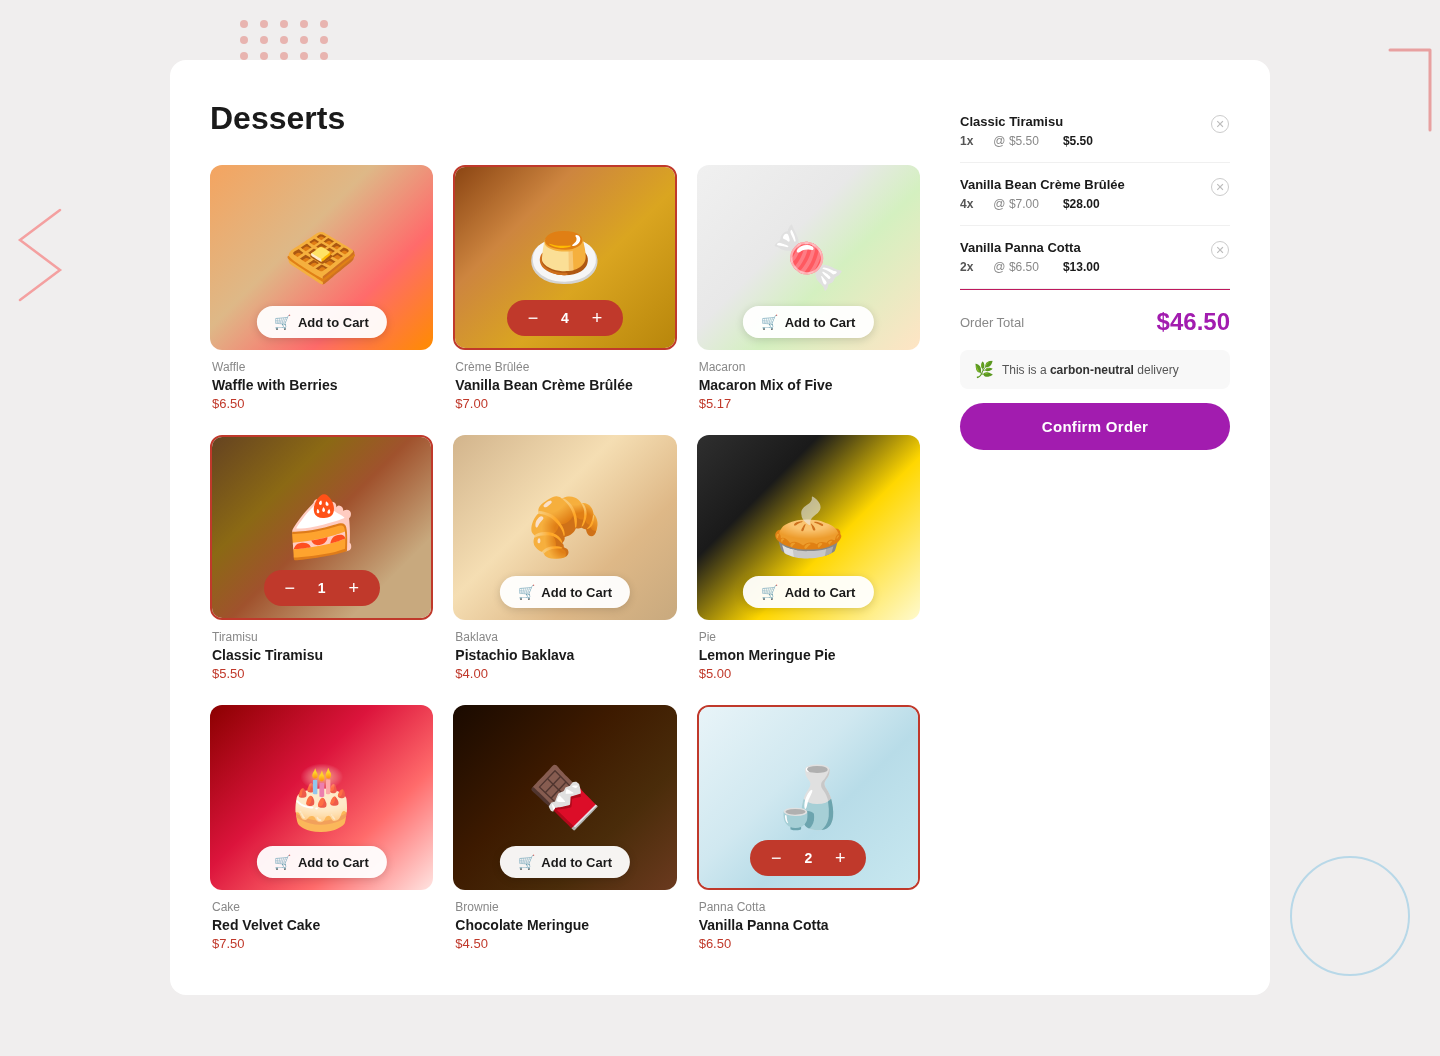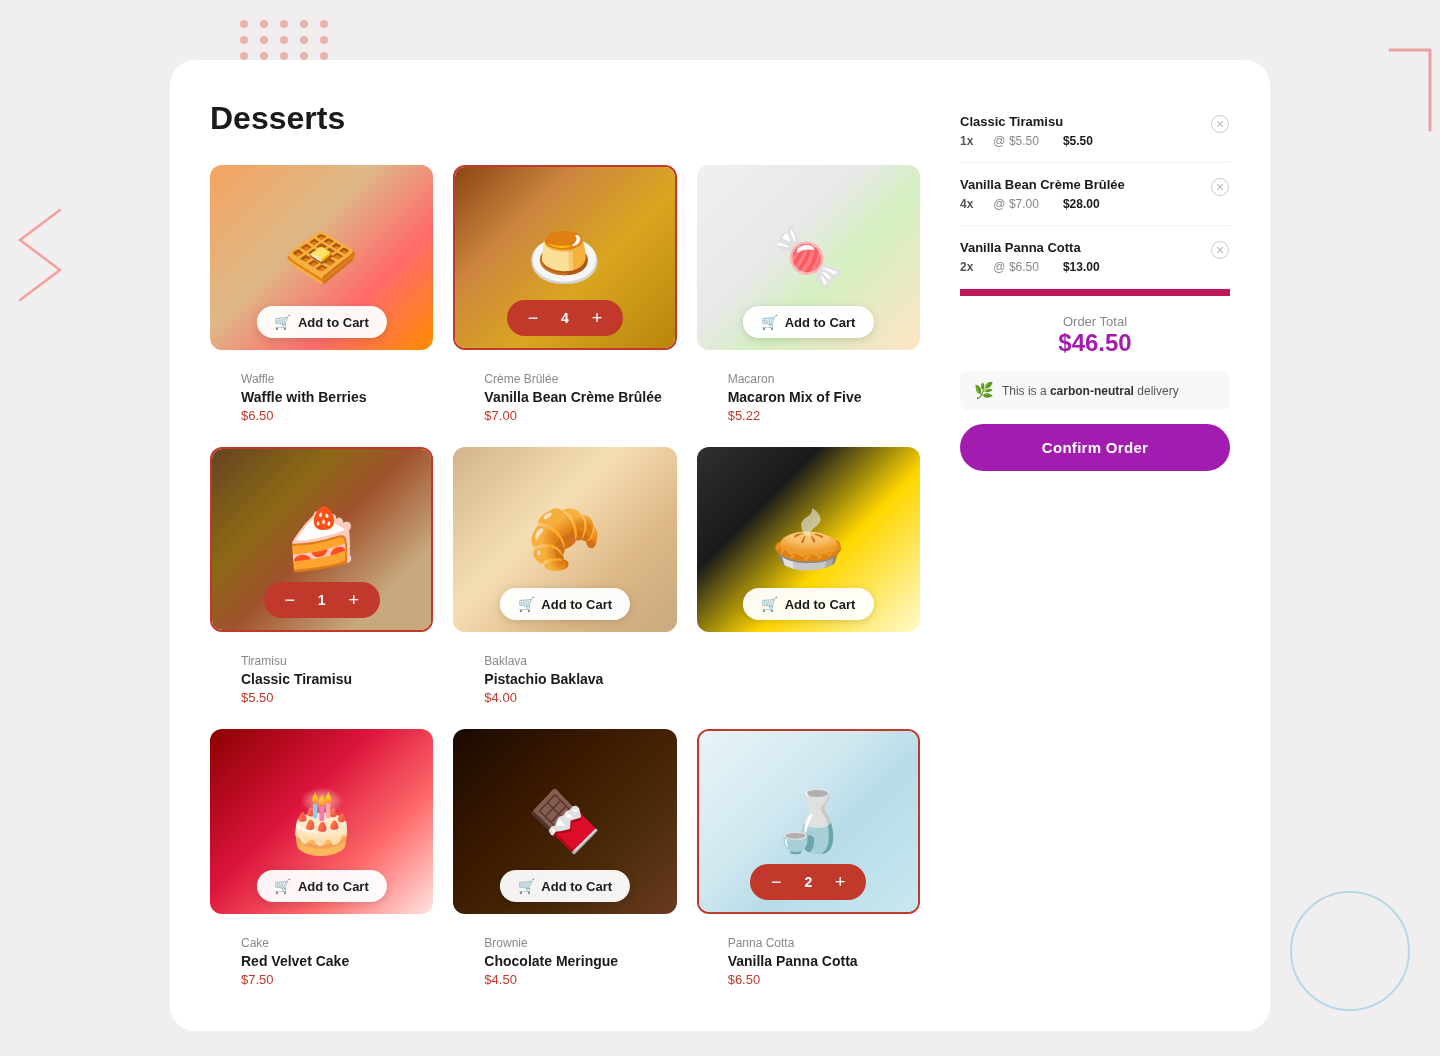--- a/index.html
+++ b/index.html
@@ -51,21 +51,21 @@
       z-index: 0;
     }
 
     
     .main-card {
       position: relative;
       z-index: 1;
       background: #fff;
       margin: 60px auto;
       width: 1100px;
-      border-radius: 25px;
+      border-radius: 16px;
       padding: 40px;
       display: flex;
       gap: 40px;
       min-height: 900px;
     }
 
     
     .left-section {
       flex: 1;
     }
@@ -168,22 +168,21 @@
 
     .qty-value {
       color: #fff;
       font-size: 14px;
       font-weight: 700;
       min-width: 16px;
       text-align: center;
     }
 
     .product-info {
-      padding: 22px 2px 4px;
-      margin-left: 29px;
+      padding: 10px 2px 4px;
     }
 
     .product-category {
       font-size: 12px;
       color: #888;
       margin-bottom: 3px;
     }
 
     .product-name {
       font-size: 14px;
@@ -279,22 +278,21 @@
       justify-content: center;
       font-size: 11px;
       color: #bbb;
     }
 
     .order-total-row {
       display: flex;
       justify-content: space-between;
       align-items: center;
       padding: 18px 0 14px;
-      border-top: 7px solid #be185d;
-      flex-direction: column;
+      border-top: 1px solid #be185d;
     }
 
     .order-total-label {
       font-size: 13px;
       color: #888;
     }
 
     .order-total-value {
       font-size: 24px;
       font-weight: 800;
@@ -428,21 +426,21 @@
         <div class="product-image-wrap">
           <div class="food-deco img-macaron">🍬</div>
           <button class="add-to-cart-btn">
             <span class="cart-icon">🛒</span>
             <span>Add to Cart</span>
           </button>
         </div>
         <div class="product-info">
           <div class="product-category">Macaron</div>
           <div class="product-name">Macaron Mix of Five</div>
-          <div class="product-price">$5.22</div>
+          <div class="product-price">$5.17</div>
         </div>
       </div>
 
       <div class="product-card selected">
         <div class="product-image-wrap">
           <div class="food-deco img-tiramisu">🍰</div>
           <div class="quantity-control">
             <button class="qty-btn">−</button>
             <span class="qty-value">1</span>
             <button class="qty-btn">+</button>
@@ -471,20 +469,25 @@
       </div>
 
       <div class="product-card">
         <div class="product-image-wrap">
           <div class="food-deco img-lemon-pie">🥧</div>
           <button class="add-to-cart-btn">
             <span class="cart-icon">🛒</span>
             <span>Add to Cart</span>
           </button>
         </div>
+        <div class="product-info">
+          <div class="product-category">Pie</div>
+          <div class="product-name">Lemon Meringue Pie</div>
+          <div class="product-price">$5.00</div>
+        </div>
       </div>
 
       <div class="product-card">
         <div class="product-image-wrap">
           <div class="food-deco img-redvelvet">🎂</div>
           <button class="add-to-cart-btn">
             <span class="cart-icon">🛒</span>
             <span>Add to Cart</span>
           </button>
         </div>

